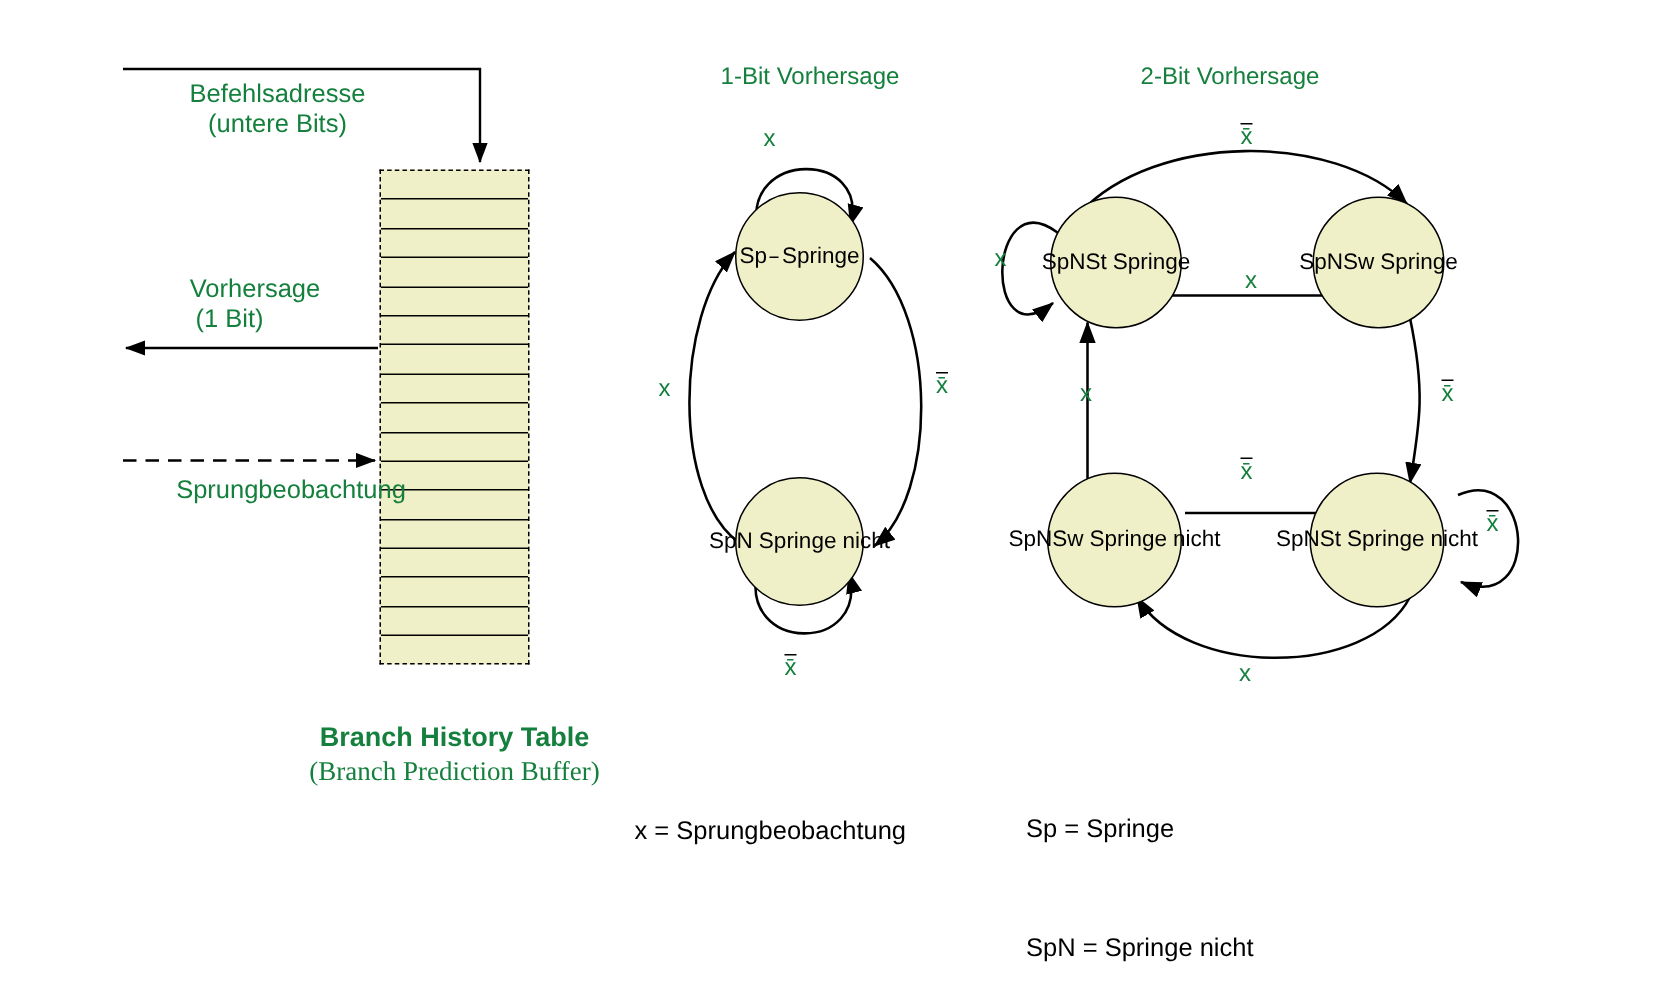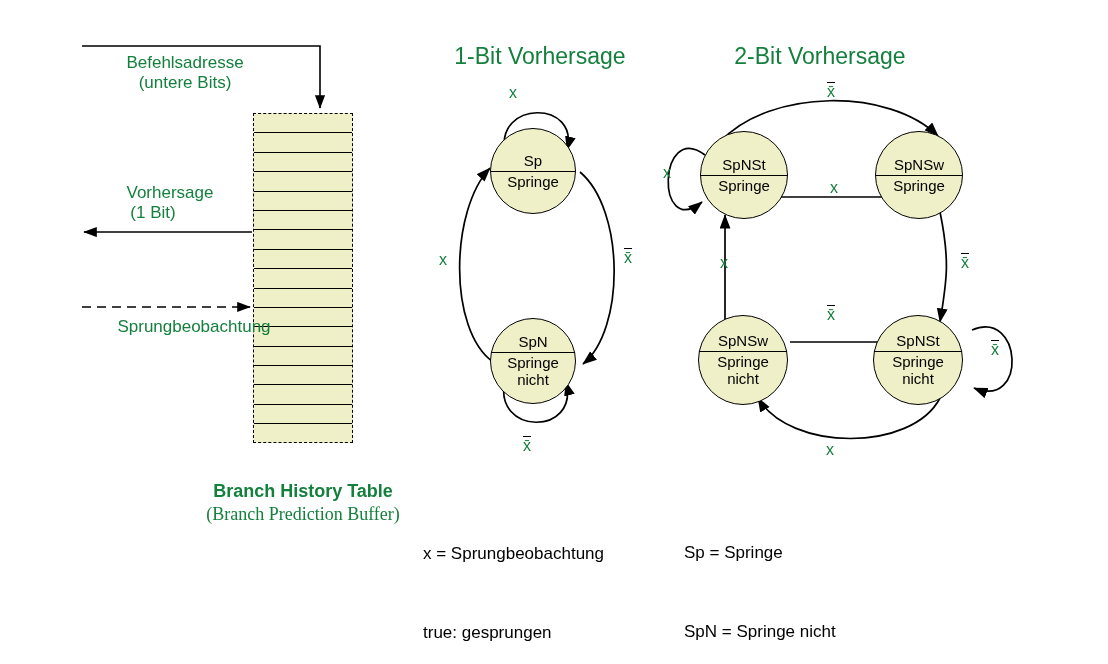--- a/index.html
+++ b/index.html
@@ -43,21 +43,21 @@
     width: 100%;
   }
   .bht-row:last-child { border-bottom: none; }
   .node {
     position: absolute;
     box-sizing: border-box;
     border: 1.4px solid #000;
     background: #efefc8;
     border-radius: 50%;
     display: flex;
-    flex-direction: column;
+    flex-direction: row;
     align-items: center;
     justify-content: center;
     text-align: center;
     font-size: 15px;
     line-height: 1.18;
   }
   .node .sep {
     width: 100%;
     border-top: 1.2px solid #000;
     margin: 1px 0 1px 0;
@@ -65,21 +65,21 @@
   .node-label-top { padding: 0 2px; }
   .node-label-bot { padding: 0 2px; }
   .ov-x { font-size: 16px; }
   .ov-x .bar {
     display: inline-block;
     border-top: 1.3px solid #000;
     padding-top: 1px;
     line-height: 1.05;
   }
   .legend { position: absolute; font-size: 17px; line-height: 1.55; white-space: pre; }
-  .title { font-size: 23px; }
+  .title { font-size: 16px; }
 </style>
 </head>
 <body>
 
 <div id="root">
 
   <svg class="abs" style="left:0px; top:0px;" width="420" height="500">
     <defs>
       <marker id="arrHead" markerWidth="9" markerHeight="9" refX="8" refY="3.2" orient="auto">
         <path d="M0,0 L8.5,3.2 L0,6.4 z" fill="#000"></path>
@@ -155,21 +155,20 @@
     <div class="node-label-bot">nicht</div>
   </div>
 
   <div class="txt t16 center" style="left:498px; top:83px; width:30px;">x</div>
   <div class="txt t16 center" style="left:428px; top:250px; width:30px;">x</div>
   <div class="txt t16 ov-x center" style="left:613px; top:248px; width:30px;"><span class="bar">x̄</span></div>
   <div class="txt t16 ov-x center" style="left:512px; top:436px; width:30px;"><span class="bar">x̄</span></div>
 
   <div class="legend" style="left:423px; top:488px; width:260px;">
     <div>x = Sprungbeobachtung</div>
-    <div>true: gesprungen</div>
     
   </div>
 
   <div class="txt title center" style="left:680px; top:42px; width:280px;">2-Bit Vorhersage</div>
 
   <svg class="abs" style="left:650px; top:80px;" width="420" height="400">
     <defs>
       <marker id="ah3" markerWidth="9" markerHeight="9" refX="8" refY="3.2" orient="auto">
         <path d="M0,0 L8.5,3.2 L0,6.4 z" fill="#000"></path>
       </marker>

